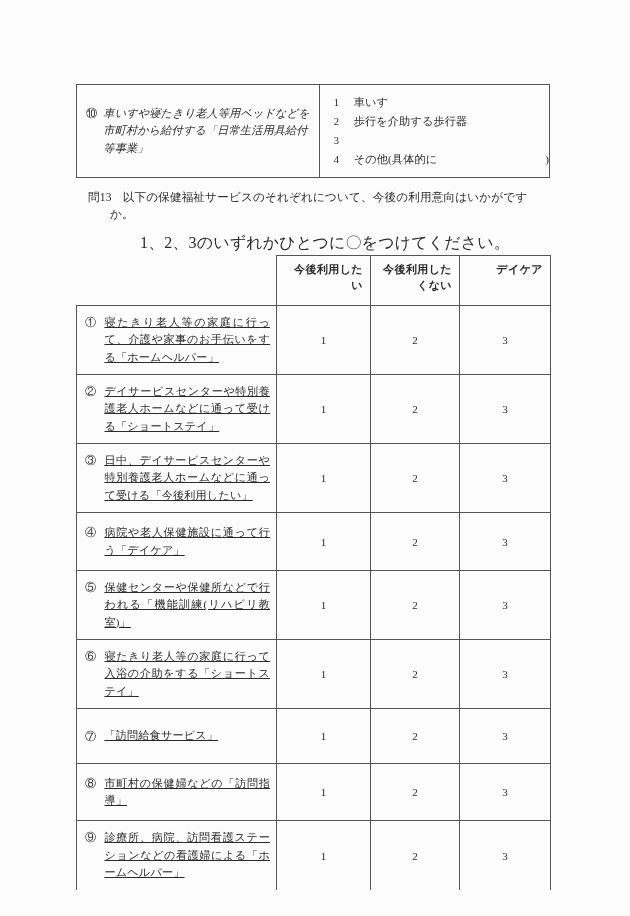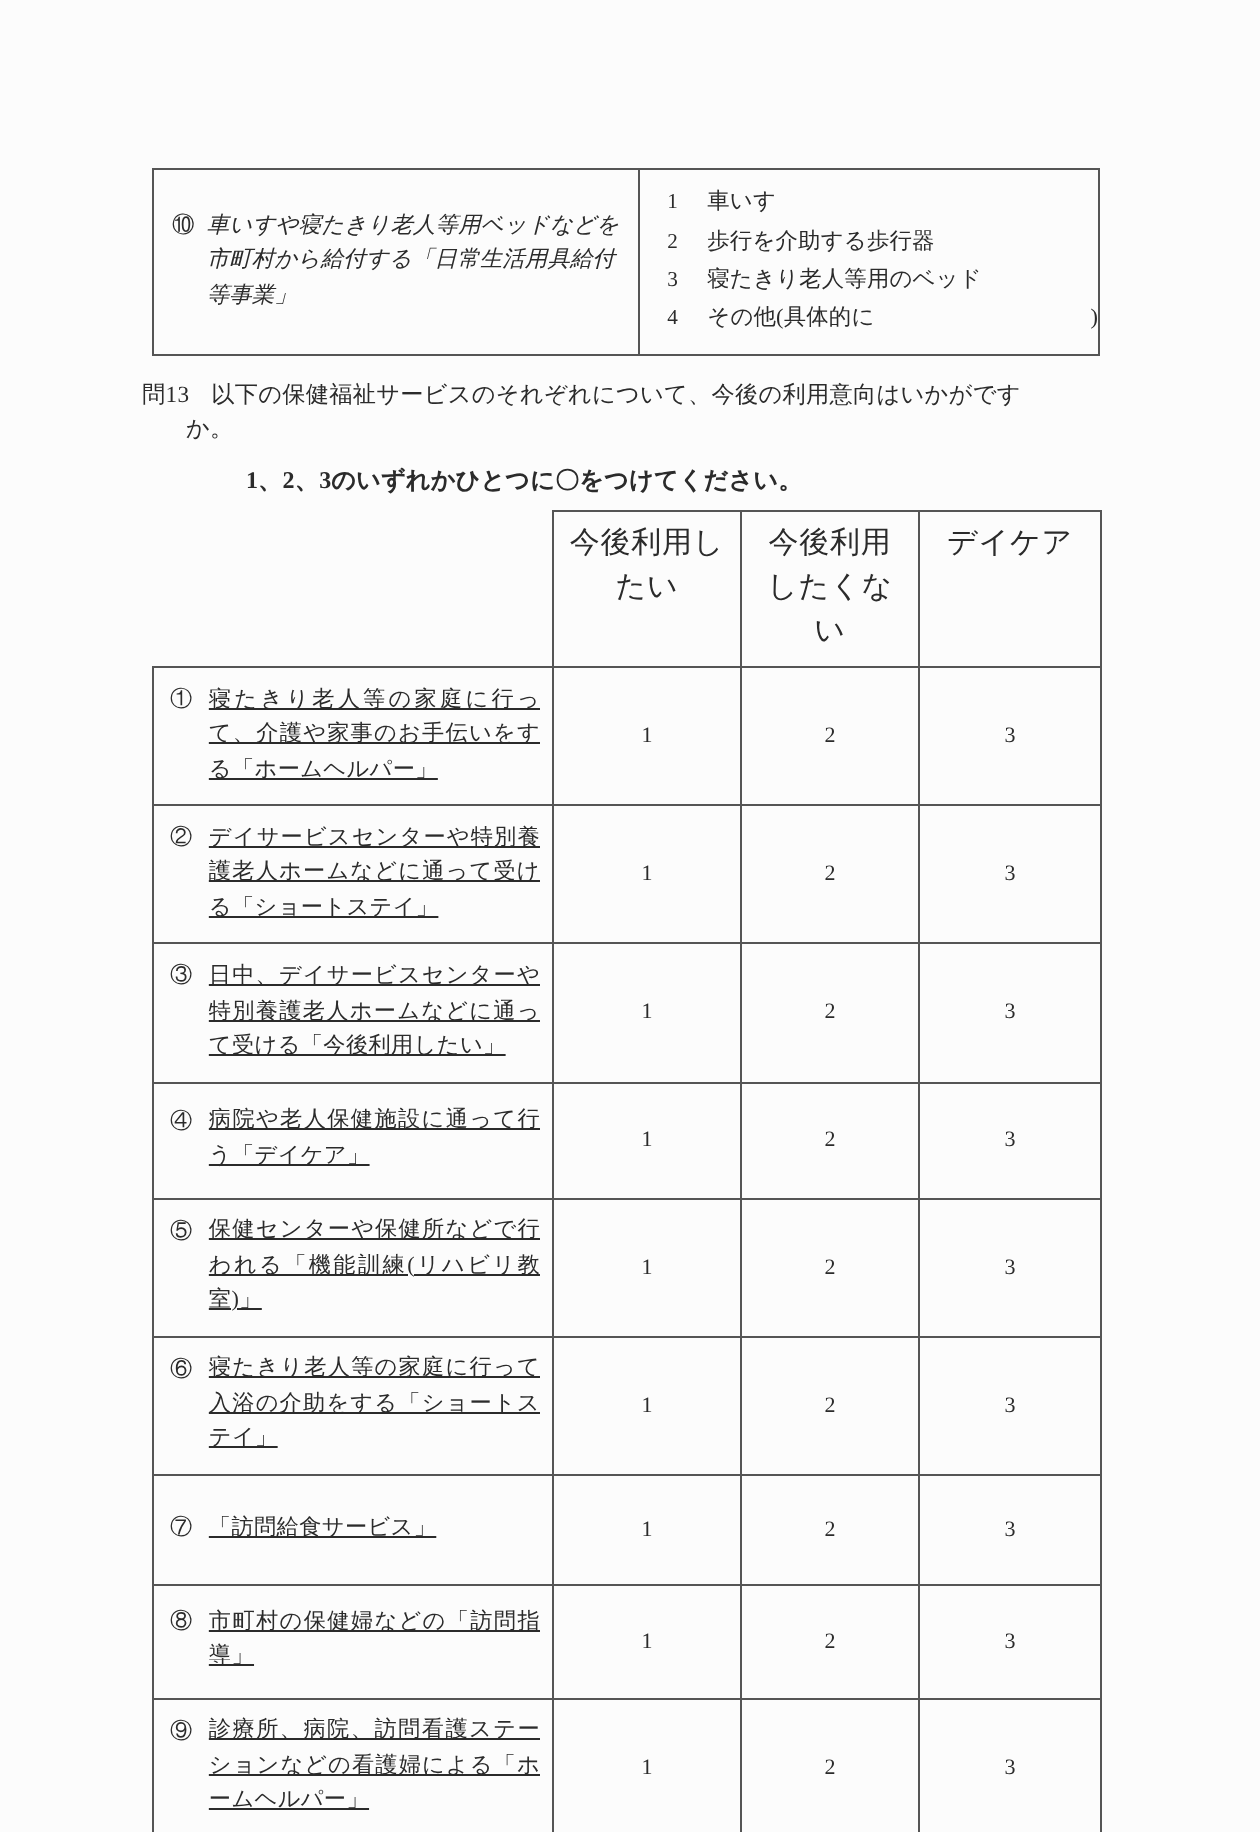--- a/index.html
+++ b/index.html
@@ -84,47 +84,46 @@
   }
   .opt-row .opt-label { letter-spacing: 0.1px; }
   .opt-row .blank-tail {
     display: inline-block;
     min-width: 108px;
   }
 
   
   .question {
     position: absolute;
-    left: 71px;
+    left: 88px;
     top: 189px;
     width: 470px;
   }
   .q-line1 {
     font-size: 11.6px;
     line-height: 1.5;
     letter-spacing: 0.15px;
     white-space: nowrap;
   }
   .q-line1 .q-no {
     display: inline-block;
     margin-right: 11px;
   }
   .q-line2 {
     font-size: 11.6px;
     line-height: 1.5;
     letter-spacing: 0.15px;
     padding-left: 22px;
   }
   .q-instr {
-    font-size: 12px;
+    font-size: 16px;
     line-height: 1.5;
     letter-spacing: 0.15px;
     padding-left: 52px;
     margin-top: 7px;
-    font-weight: bold;
   }
 
   
   .matrix {
     position: absolute;
     left: 76px;
     top: 255px;
     width: 474px;
     border-collapse: collapse;
     table-layout: fixed;
@@ -136,24 +135,24 @@
 
   .matrix th, .matrix td {
     border: 1px solid #555;
     box-sizing: border-box;
     vertical-align: middle;
   }
   .matrix thead th {
     border-top: 1px solid #555;
     height: 50px;
     padding: 6px 7px;
-    font-weight: normal;
-    font-size: 15px;
+    font-weight: bold;
+    font-size: 11px;
     line-height: 1.45;
-    text-align: center;
+    text-align: right;
     vertical-align: top;
     letter-spacing: 0.4px;
   }
   .matrix thead th.head-blank {
     border-left: none;
     border-top: none;
     border-bottom: none;
     background: transparent;
   }
   .matrix tbody td.cell-item {
@@ -204,21 +203,20 @@
         <span class="opt-label">車いす</span>
       </div>
 
       <div class="opt-row">
         <span class="opt-num">2</span>
         <span class="opt-label">歩行を介助する歩行器</span>
       </div>
 
       <div class="opt-row">
         <span class="opt-num">3</span>
-        <span class="opt-label">寝たきり老人等用のベッド</span>
       </div>
 
       <div class="opt-row">
         <span class="opt-num">4</span>
         <span class="opt-label">その他(具体的に</span>
         <span class="blank-tail"></span>
         <span>)</span>
       </div>
 
     </div>

